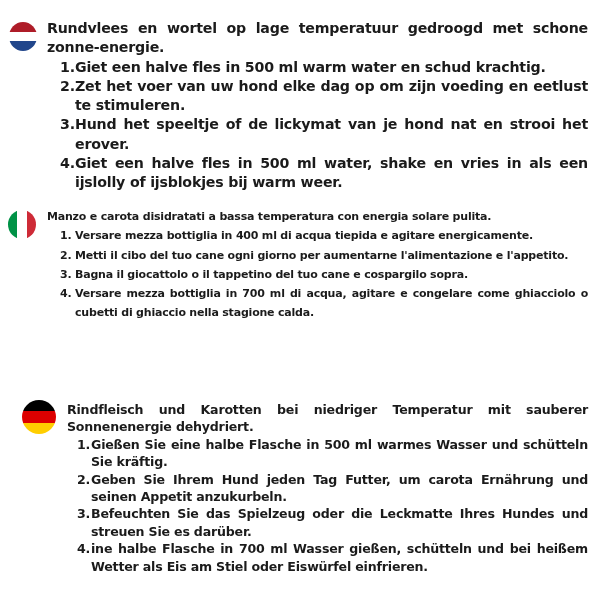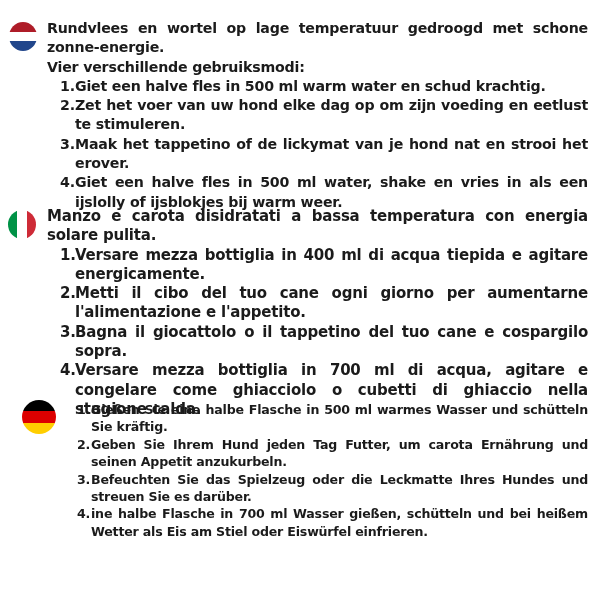--- a/index.html
+++ b/index.html
@@ -21,54 +21,53 @@
   ol li .body { display: block; }
 
   
   #nl-flag { left: 9px; top: 22px; width: 28px; height: 29px; }
   #nl-text { left: 47px; top: 19px; width: 541px; font-size: 14.2px; line-height: 19.3px; }
   #nl-text ol { margin-left: 13px; }
   #nl-text ol li { padding-left: 15px; }
 
   
   #it-flag { left: 8px; top: 210px; width: 28px; height: 29px; }
-  #it-text { left: 47px; top: 207px; width: 541px; font-size: 15px; line-height: 19.3px; }
+  #it-text { left: 47px; top: 207px; width: 541px; font-size: 11px; line-height: 19.3px; }
   #it-text ol { margin-left: 13px; }
   #it-text ol li { padding-left: 15px; }
 
   
   #de-flag { left: 22px; top: 400px; width: 34px; height: 34px; }
   #de-text { left: 67px; top: 401px; width: 521px; font-size: 12.6px; line-height: 17.4px; }
   #de-text ol { margin-left: 10px; }
   #de-text ol li { padding-left: 14px; }
 </style>
 </head>
 <body>
 
 <div class="section">
   <div id="nl-flag" class="flag h">
     <div class="stripe" style="background:#ae1c28"></div>
     <div class="stripe" style="background:#ffffff"></div>
     <div class="stripe" style="background:#21468b"></div>
   </div>
   <div id="nl-text" class="text">
     <p class="intro">Rundvlees en wortel op lage temperatuur gedroogd met schone zonne-energie.</p>
-    <p>Vier verschillende gebruiksmodi:</p>
     <ol>
       <li>
           <span class="num">1.</span>
           <span class="body">Giet een halve fles in 500 ml warm water en schud krachtig.</span>
         </li>
       <li>
           <span class="num">2.</span>
           <span class="body">Zet het voer van uw hond elke dag op om zijn voeding en eetlust te stimuleren.</span>
         </li>
       <li>
           <span class="num">3.</span>
-          <span class="body">Maak het tappetino of de lickymat van je hond nat en strooi het erover.</span>
+          <span class="body">Hund het speeltje of de lickymat van je hond nat en strooi het erover.</span>
         </li>
       <li>
           <span class="num">4.</span>
           <span class="body">Giet een halve fles in 500 ml water, shake en vries in als een ijslolly of ijsblokjes bij warm weer.</span>
         </li>
     </ol>
   </div>
 </div>
 
 <div class="section">
@@ -100,20 +99,21 @@
   </div>
 </div>
 
 <div class="section">
   <div id="de-flag" class="flag h">
     <div class="stripe" style="background:#000000"></div>
     <div class="stripe" style="background:#dd0000"></div>
     <div class="stripe" style="background:#ffce00"></div>
   </div>
   <div id="de-text" class="text">
+    <p class="intro">Rindfleisch und Karotten bei niedriger Temperatur mit sauberer Sonnenenergie dehydriert.</p>
     <ol>
       <li>
           <span class="num">1.</span>
           <span class="body">Gießen Sie eine halbe Flasche in 500 ml warmes Wasser und schütteln Sie kräftig.</span>
         </li>
       <li>
           <span class="num">2.</span>
           <span class="body">Geben Sie Ihrem Hund jeden Tag Futter, um carota Ernährung und seinen Appetit anzukurbeln.</span>
         </li>
       <li>

